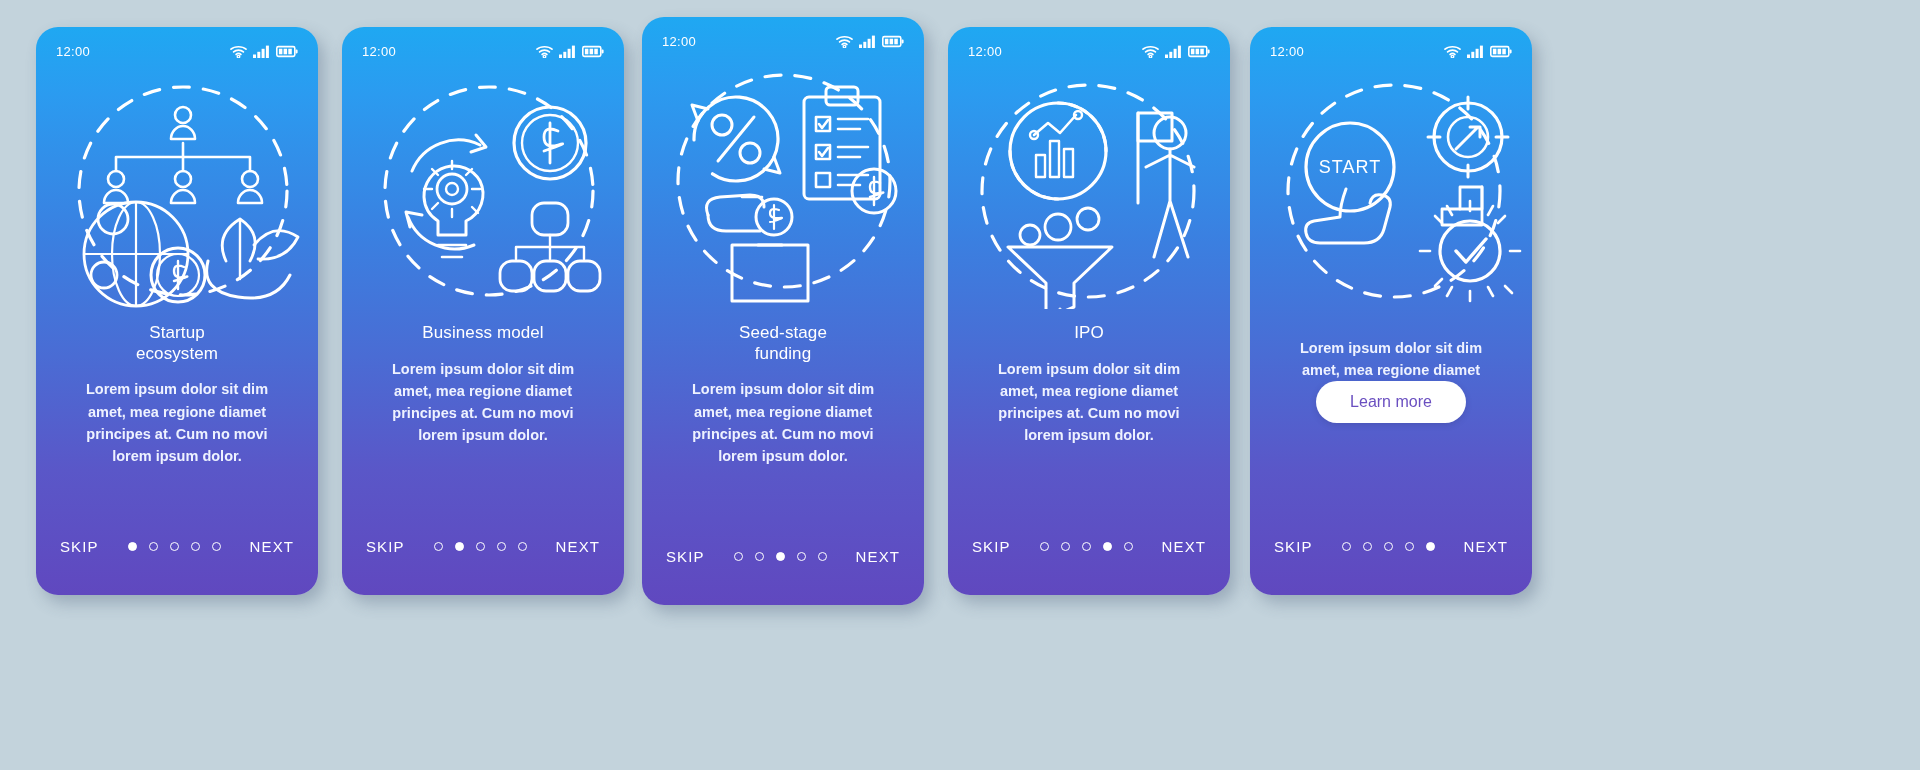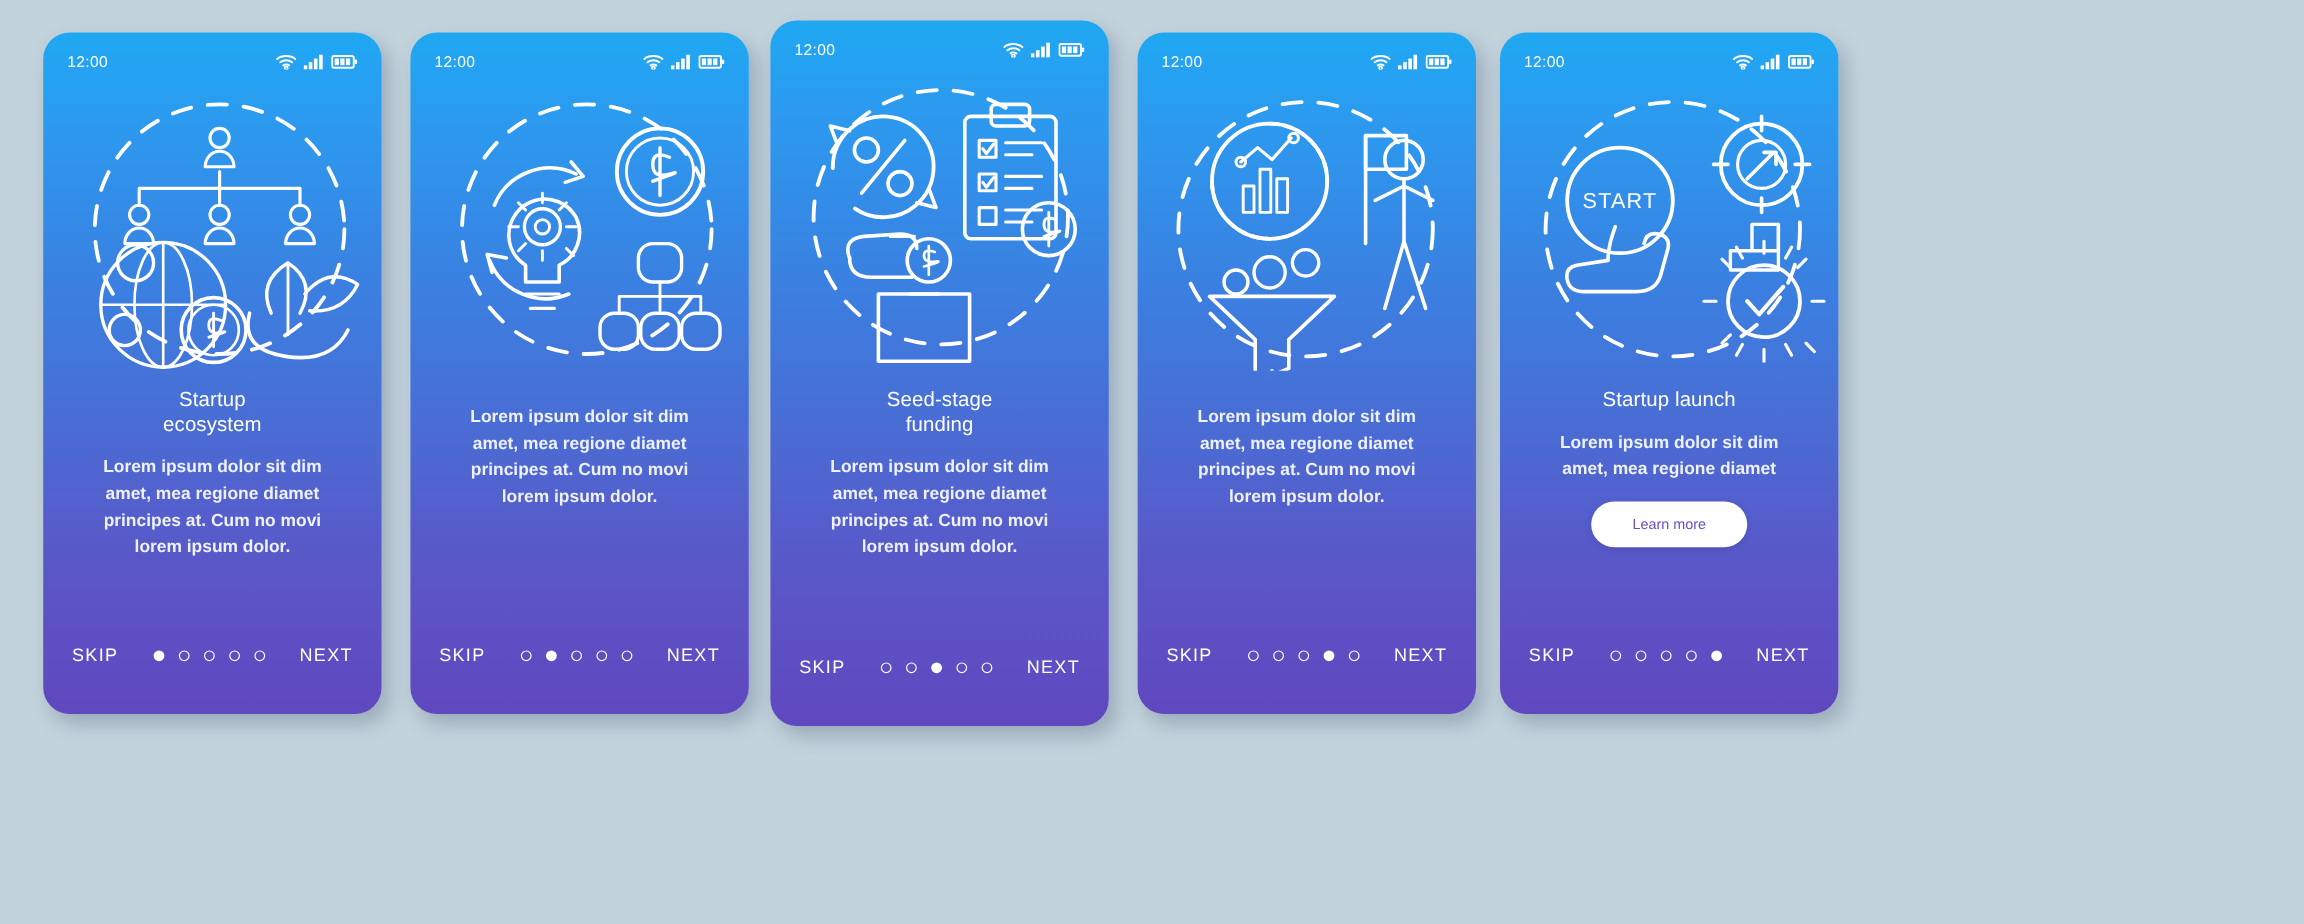--- a/index.html
+++ b/index.html
@@ -58,27 +58,26 @@
     white-space:pre-line;
   }
   .body {
     margin-top:14px;
     font-size:14.5px; line-height:1.52;
     color:#eef2ff; font-weight:700;
     white-space:pre-line;
   }
   .cta {
     display:inline-block;
-    margin-top:16px;
     background:#ffffff;
     color:#6a4fc0;
     border:none;
     border-radius:22px;
     padding:12px 34px;
-    font-size:12px;
+    font-size:16px;
     font-family:"Liberation Sans", sans-serif;
     cursor:pointer;
     box-shadow:0 2px 6px rgba(40,40,90,.18);
   }
 
   
   .nav {
     flex:0 0 auto;
     display:flex; align-items:center; justify-content:space-between;
     padding:0 24px 40px 24px;
@@ -231,20 +230,21 @@
     <path d="M186 44 v40 M194 52 q-14 -6 -14 6 t14 8 t-14 6" stroke="#fff" fill="none" stroke-linecap="round" stroke-linejoin="round" stroke-width="2.8"></path>
     <rect x="168" y="124" width="36" height="32" rx="12" stroke="#fff" fill="none" stroke-linecap="round" stroke-linejoin="round" stroke-width="2.8"></rect>
     <path d="M186 156 v12 M152 168 h68 M152 168 v12 M186 168 v12 M220 168 v12" stroke="#fff" fill="none" stroke-linecap="round" stroke-linejoin="round" stroke-width="2.4"></path>
     <rect x="136" y="182" width="32" height="30" rx="12" stroke="#fff" fill="none" stroke-linecap="round" stroke-linejoin="round" stroke-width="2.8"></rect>
     <rect x="170" y="182" width="32" height="30" rx="12" stroke="#fff" fill="none" stroke-linecap="round" stroke-linejoin="round" stroke-width="2.8"></rect>
     <rect x="204" y="182" width="32" height="30" rx="12" stroke="#fff" fill="none" stroke-linecap="round" stroke-linejoin="round" stroke-width="2.8"></rect>
   </svg>
     </div>
 
     <div class="texts">
+      <div class="title">Business model</div>
       <div class="body">Lorem ipsum dolor sit dim
 amet, mea regione diamet
 principes at. Cum no movi
 lorem ipsum dolor.</div>
 
     </div>
 
     <div class="nav">
       <span class="nav-label">SKIP</span>
       <span class="dots">
@@ -394,20 +394,21 @@
     <path d="M38 168 h104 l-38 36 v24 l-28 12 v-36 z" stroke="#fff" fill="none" stroke-linecap="round" stroke-linejoin="round" stroke-width="3"></path>
     <circle cx="90" cy="230" r="0.5" stroke="#fff" fill="none" stroke-linecap="round" stroke-linejoin="round" stroke-width="2"></circle>
     <path d="M168 34 h34 v28 h-34 z" stroke="#fff" fill="none" stroke-linecap="round" stroke-linejoin="round" stroke-width="3"></path>
     <path d="M168 34 v90" stroke="#fff" fill="none" stroke-linecap="round" stroke-linejoin="round" stroke-width="3"></path>
     <circle cx="200" cy="54" r="16" stroke="#fff" fill="none" stroke-linecap="round" stroke-linejoin="round" stroke-width="3"></circle>
     <path d="M200 70 v52 M200 122 l-16 56 M200 122 l18 56 M176 88 l24 -12 24 12" stroke="#fff" fill="none" stroke-linecap="round" stroke-linejoin="round" stroke-width="3"></path>
   </svg>
     </div>
 
     <div class="texts">
+      <div class="title">IPO</div>
       <div class="body">Lorem ipsum dolor sit dim
 amet, mea regione diamet
 principes at. Cum no movi
 lorem ipsum dolor.</div>
 
     </div>
 
     <div class="nav">
       <span class="nav-label">SKIP</span>
       <span class="dots">
@@ -478,21 +479,20 @@
             <path d="M170 200 l-7 7"></path>
       <path d="M180 136 l-5 -9"></path>
             <path d="M216 208 l5 9"></path>
       <path d="M216 136 l5 -9"></path>
             <path d="M180 208 l-5 9"></path>
     </g>
   </svg>
     </div>
 
     <div class="texts">
-      <div class="title">Startup launch</div>
       <div class="body">Lorem ipsum dolor sit dim
 amet, mea regione diamet</div>
       <button class="cta">Learn more</button>
     </div>
 
     <div class="nav">
       <span class="nav-label">SKIP</span>
       <span class="dots">
           <span class="dot"></span>
           <span class="dot"></span>

